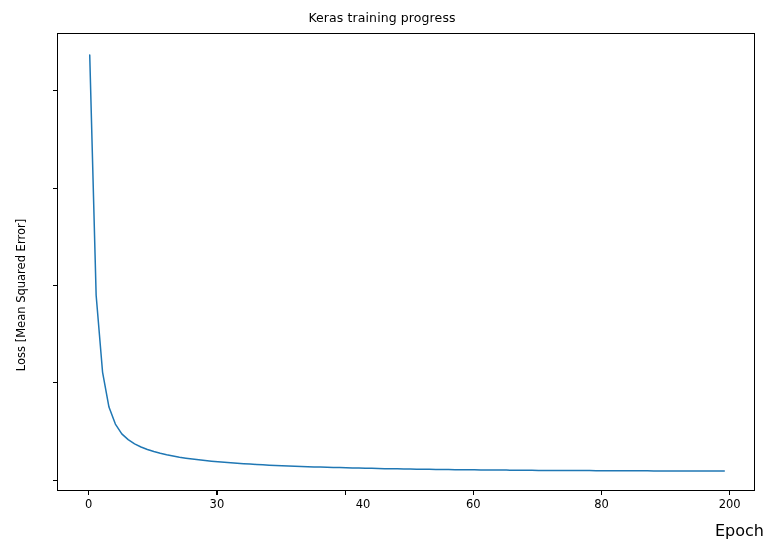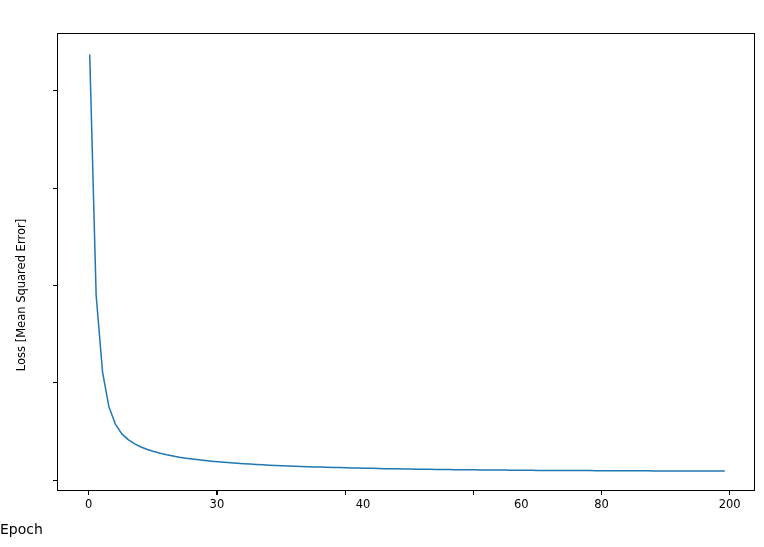--- a/index.html
+++ b/index.html
@@ -68,22 +68,22 @@
     top: 491px;
     width: 1.1px;
     height: 4px;
     background: #000000;
   }
   #xlabel {
     position: absolute;
     left: 0;
     top: 521px;
     width: 764px;
-    text-align: left;
-    font-size: 14px;
+    text-align: right;
+    font-size: 16px;
     color: #000000;
   }
   #ylabel {
     position: absolute;
     left: 0;
     top: 0;
     width: 458px;
     height: 20px;
     font-size: 11.5px;
     color: #000000;
@@ -98,40 +98,41 @@
     top: 33px;
     width: 20px;
     height: 458px;
   }
 </style>
 </head>
 <body>
 
 <div id="figure">
 
+  <div id="chart-title">Keras training progress</div>
 
   <div id="plot-area">
     <svg id="plot-svg" viewBox="0 0 698 458" preserveAspectRatio="none">
       <polyline id="loss-curve" fill="none" stroke="#1f77b4" stroke-width="1.5" stroke-linejoin="round" stroke-linecap="round" points="31.73,20.92 38.14,261.20 44.55,338.05 50.96,373.07 57.37,390.10 63.78,399.83 70.18,405.66 76.59,409.85 83.00,412.96 89.41,415.49 95.82,417.53 102.23,419.28 108.64,420.74 115.05,422.01 121.46,423.17 127.87,424.15 134.28,425.02 140.69,425.80 147.10,426.58 153.51,427.26 159.92,427.84 166.33,428.33 172.74,428.82 179.15,429.30 185.56,429.69 191.97,430.08 198.38,430.47 204.79,430.76 211.19,431.15 217.60,431.44 224.01,431.73 230.42,431.93 236.83,432.22 243.24,432.42 249.65,432.71 256.06,432.90 262.47,433.10 268.88,433.29 275.29,433.49 281.70,433.58 288.11,433.78 294.52,433.97 300.93,434.07 307.34,434.26 313.75,434.36 320.16,434.46 326.57,434.65 332.98,434.75 339.39,434.85 345.80,434.94 352.20,435.04 358.61,435.14 365.02,435.24 371.43,435.33 377.84,435.43 384.25,435.53 390.66,435.53 397.07,435.63 403.48,435.72 409.89,435.82 416.30,435.82 422.71,435.92 429.12,436.01 435.53,436.01 441.94,436.11 448.35,436.11 454.76,436.21 461.17,436.21 467.58,436.31 473.99,436.31 480.40,436.40 486.81,436.40 493.21,436.40 499.62,436.50 506.03,436.50 512.44,436.50 518.85,436.60 525.26,436.60 531.67,436.60 538.08,436.70 544.49,436.70 550.90,436.70 557.31,436.70 563.72,436.79 570.13,436.79 576.54,436.79 582.95,436.79 589.36,436.79 595.77,436.89 602.18,436.89 608.59,436.89 615.00,436.89 621.41,436.89 627.82,436.89 634.22,436.99 640.63,436.99 647.04,436.99 653.45,436.99 659.86,436.99 666.27,436.99"></polyline>
     </svg>
   </div>
 
   <div id="ytick-labels"></div>
   <div id="ytick-marks">
       <div class="ytick-mark" style="top: 479.507px;"></div>
       <div class="ytick-mark" style="top: 382.226px;"></div>
       <div class="ytick-mark" style="top: 284.945px;"></div>
       <div class="ytick-mark" style="top: 187.664px;"></div>
       <div class="ytick-mark" style="top: 90.3823px;"></div>
     </div>
   <div id="xtick-labels">
       <div class="xtick-label" style="left: 88.7273px;">0</div>
       <div class="xtick-label" style="left: 216.918px;">30</div>
       <div class="xtick-label" style="left: 363px;">40</div>
-      <div class="xtick-label" style="left: 473.3px; margin-left: 48px;">60</div>
+      <div class="xtick-label" style="left: 473.3px;">60</div>
       <div class="xtick-label" style="left: 601.491px; text-align: right;">80</div>
       <div class="xtick-label" style="left: 729.682px;">200</div>
     </div>
   <div id="xtick-marks">
       <div class="xtick-mark" style="left: 88.2273px;"></div>
       <div class="xtick-mark" style="left: 216.418px;"></div>
       <div class="xtick-mark" style="left: 344.609px;"></div>
       <div class="xtick-mark" style="left: 472.8px;"></div>
       <div class="xtick-mark" style="left: 600.991px;"></div>
       <div class="xtick-mark" style="left: 729.182px;"></div>

